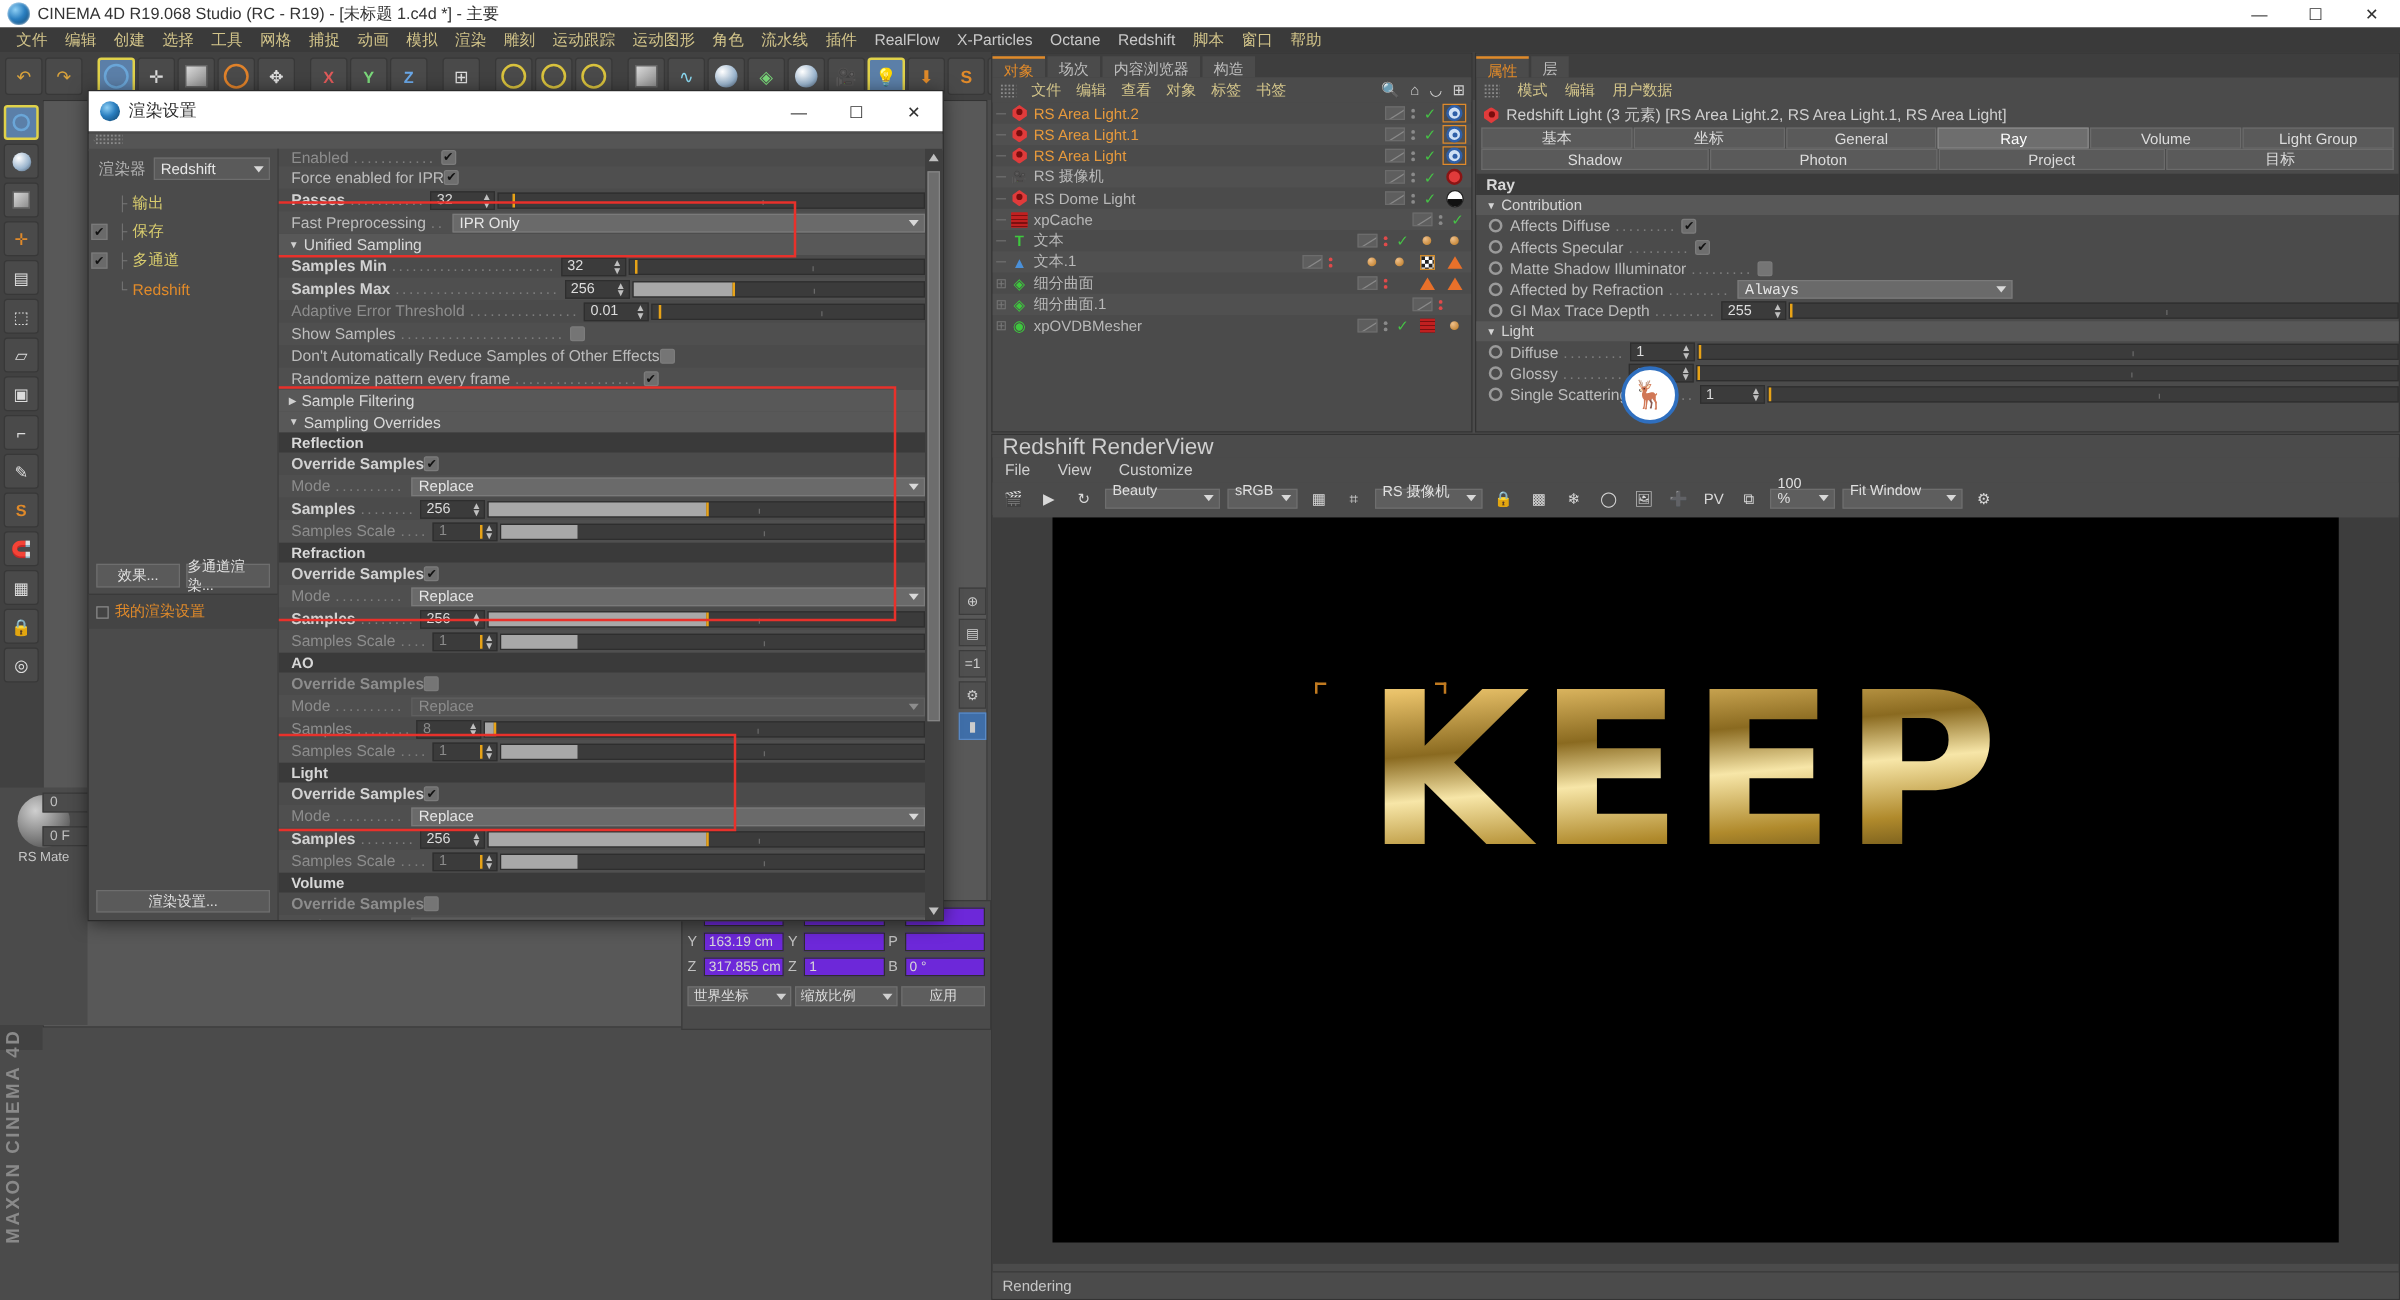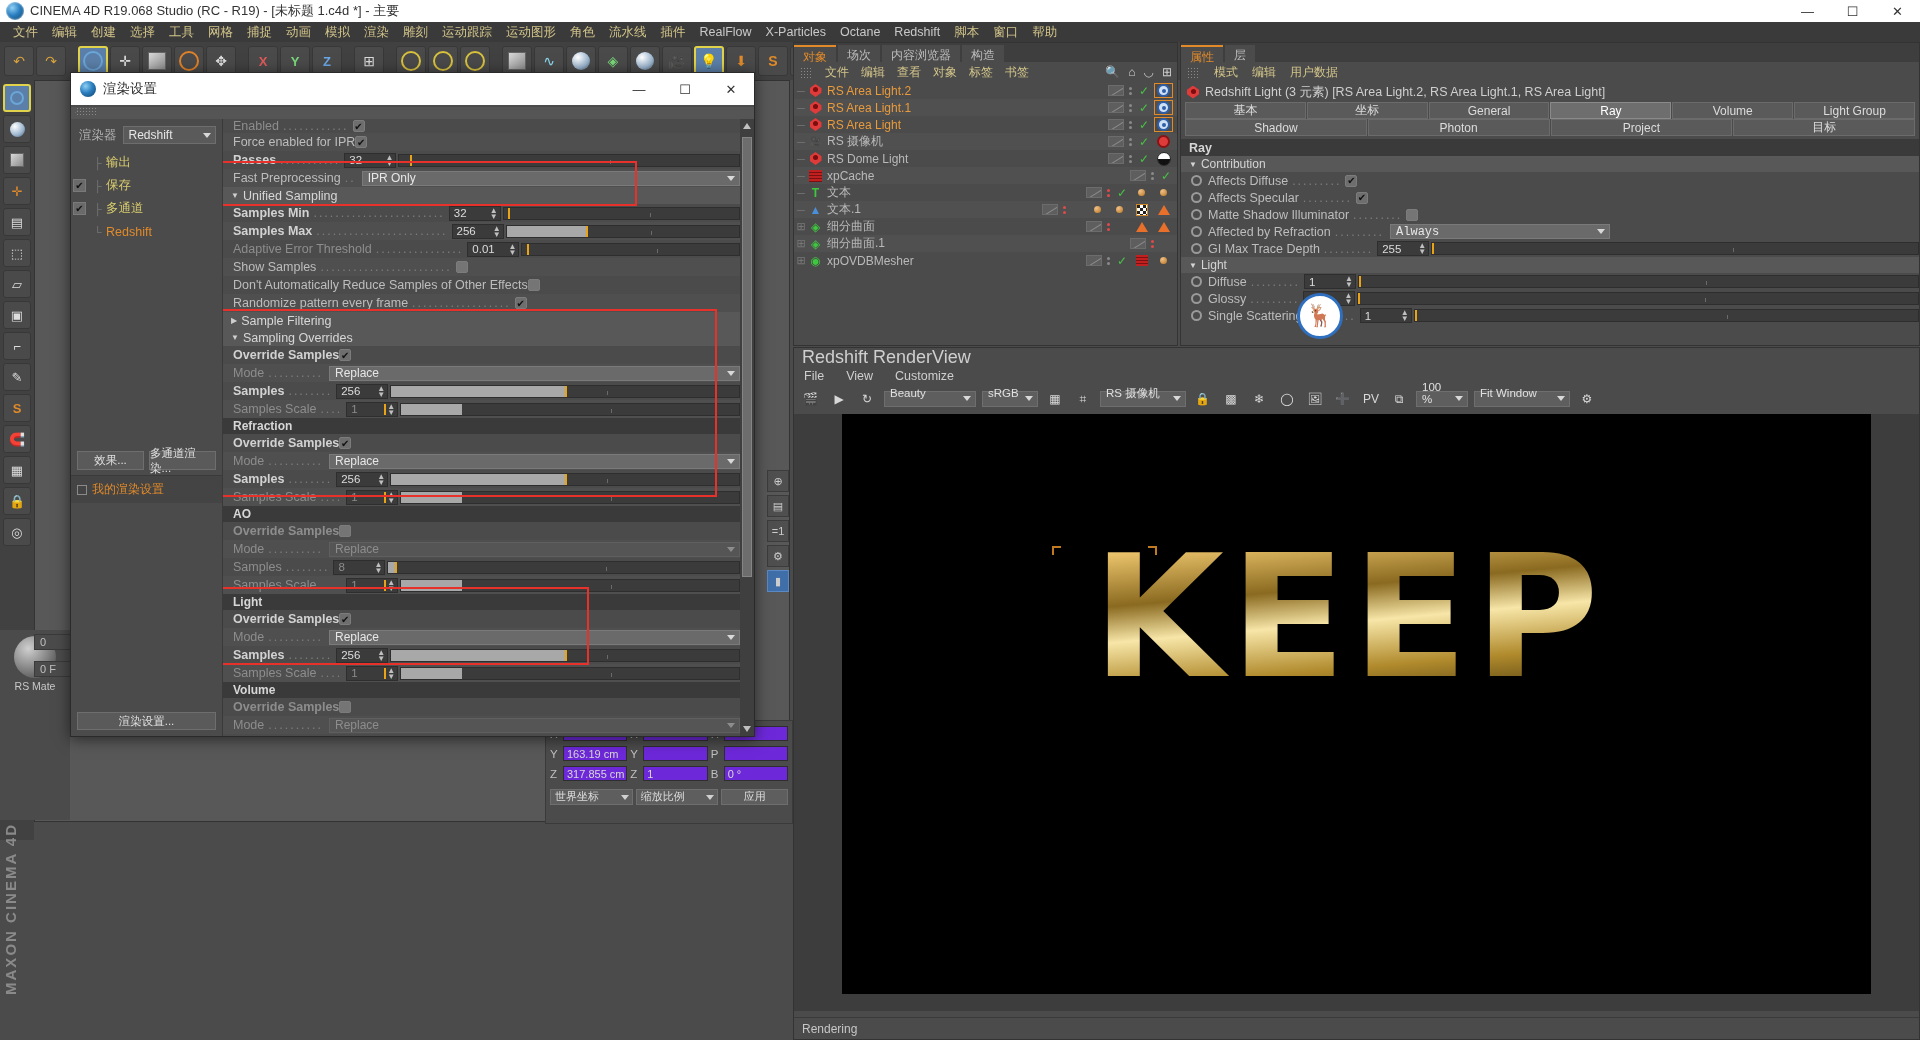--- a/index.html
+++ b/index.html
@@ -1086,20 +1086,23 @@
             <span class="chk">✔</span>
           </div>
           <div class="grphdr">
             <span class="tri">▶</span>
             <span>Sample Filtering</span>
           </div>
           <div class="grphdr">
             <span class="tri">▼</span>
             <span>Sampling Overrides</span>
           </div>
+          <div class="subhdr">
+            <span>Reflection</span>
+          </div>
           <div class="prow">
             <span class="plabel b">Override Samples</span> 
             <span class="chk">✔</span>
           </div>
           <div class="prow alt">
             <span class="plabel dim">Mode</span>
             <span class="dots">..........</span>
             <span class="dropdown">Replace</span>
           </div>
           <div class="prow">

